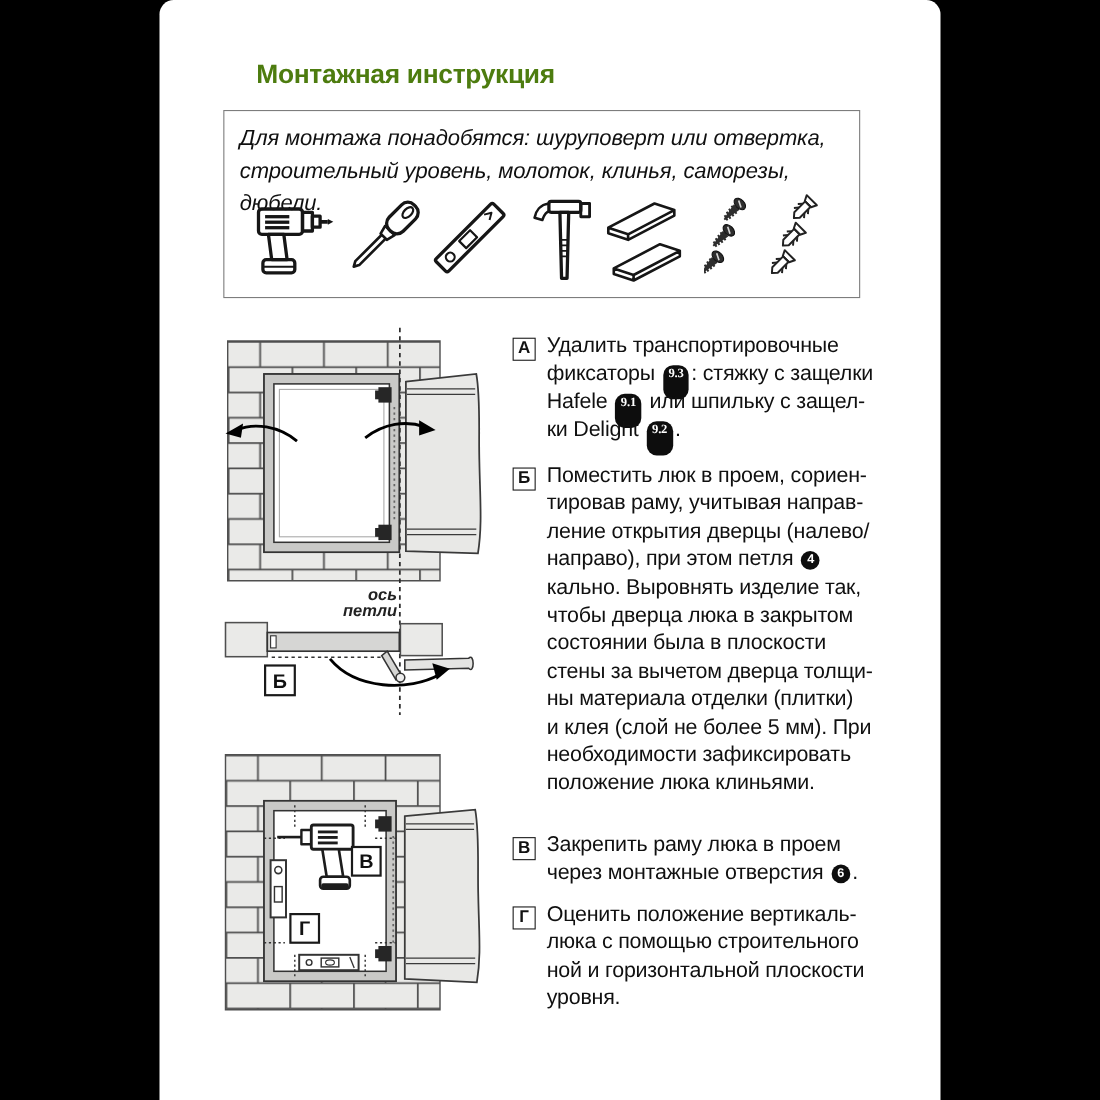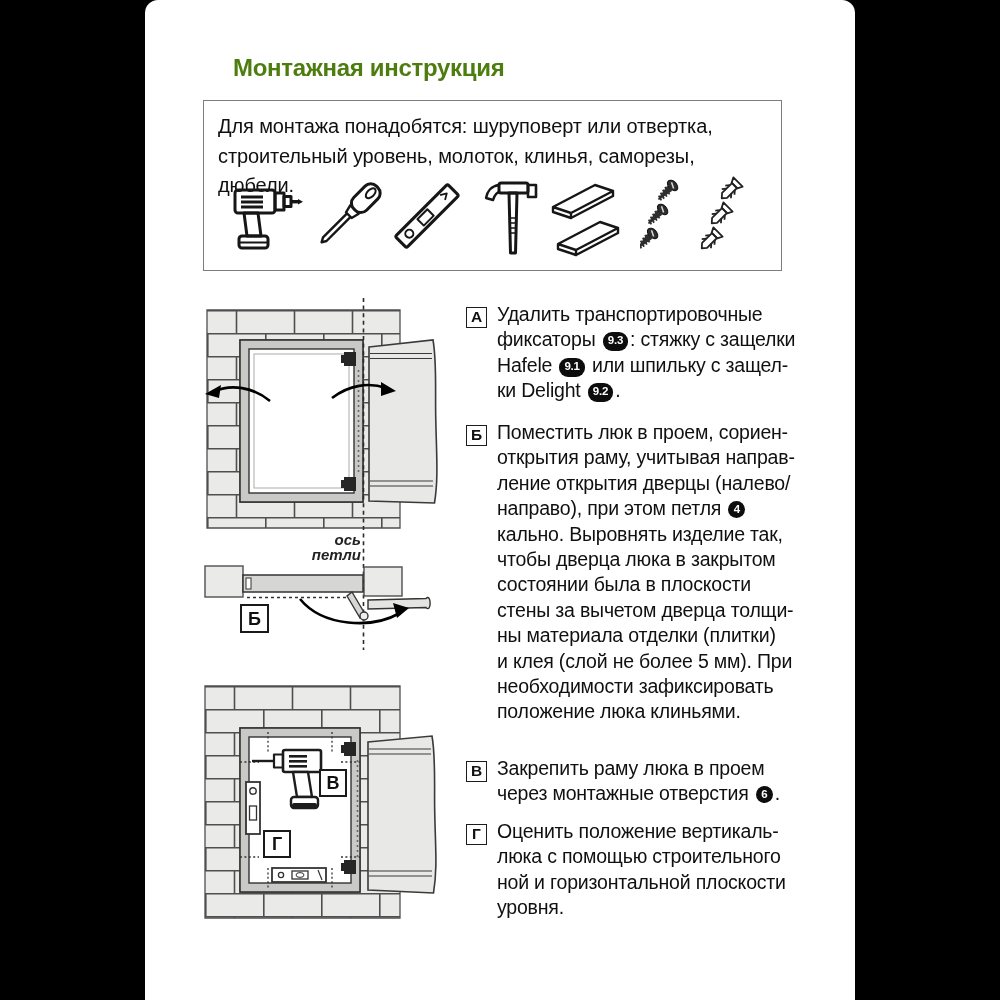--- a/index.html
+++ b/index.html
@@ -14,21 +14,21 @@
   .page-title{
     position:absolute;left:233px;top:54px;font-size:24px;font-weight:bold;
     color:#4d7c0f;letter-spacing:-0.3px;
   }
   .tools-box{
     position:absolute;left:203px;top:100px;width:579px;height:171px;
     border:1.6px solid #7d7d7d;background:#fff;box-sizing:border-box;
   }
   .tools-text{
     position:absolute;left:218px;top:112px;width:545px;
-    font-size:20px;line-height:29.5px;color:#101010;letter-spacing:-0.1px;
+    font-size:20px;line-height:29.5px;color:#101010;letter-spacing:-0.1px;font-style:italic;
   }
   .tool-icon{position:absolute;}
   .diagrams{position:absolute;left:195px;top:295px;}
   .axis-label{font-style:italic;font-weight:600;font-size:15px;fill:#222;
     font-family:"Liberation Sans",sans-serif;}
   .diagram-letter{font-size:18px;font-weight:600;fill:#111;
     font-family:"Liberation Sans",sans-serif;}
   .step{position:absolute;left:466px;display:flex;align-items:flex-start;}
   .letter-box{
     width:21px;height:21px;box-sizing:border-box;border:1.6px solid #1c1c1c;
@@ -36,21 +36,21 @@
     line-height:18px;margin-top:5px;flex:none;background:#fff;
   }
   .step-text{margin-left:10px;font-size:19.5px;line-height:25.4px;color:#101010;
     letter-spacing:-0.2px;}
   .step-text .line{white-space:nowrap;height:25.4px;}
   .badge{
     display:inline-block;background:#0d0d0d;color:#fff;font-weight:bold;
     font-size:11.5px;line-height:17px;text-align:center;
     vertical-align:2px;margin:0 2px;
   }
-  .badge.pill{border-radius:9px;padding:0 5px;height:19px;}
+  .badge.pill{border-radius:9px;padding:0 5px;height:31px;font-family:Liberation Serif, serif;}
   .badge.circle{border-radius:50%;width:17px;height:17px;padding:0;}
 </style>
 </head>
 <body>
 
 <div class="paper"></div>
 
 <div class="page-title">Монтажная инструкция</div>
 
 <div class="tools-box"></div>
@@ -239,21 +239,21 @@
         <div class="line">Удалить транспортировочные</div>
         <div class="line">фиксаторы <span class="badge pill">9.3</span>: стяжку с защелки</div>
         <div class="line">Hafele <span class="badge pill">9.1</span> или шпильку с защел-</div>
         <div class="line">ки Delight <span class="badge pill">9.2</span>.</div>
       </div>
     </div>
     <div class="step" style="top: 420px;">
       <div class="letter-box">Б</div>
       <div class="step-text">
         <div class="line">Поместить люк в проем, сориен-</div>
-        <div class="line">открытия раму, учитывая направ-</div>
+        <div class="line">тировав раму, учитывая направ-</div>
         <div class="line">ление открытия дверцы (налево/</div>
         <div class="line">направо), при этом петля <span class="badge circle">4</span></div>
         <div class="line">кально. Выровнять изделие так,</div>
         <div class="line">чтобы дверца люка в закрытом</div>
         <div class="line">состоянии была в плоскости</div>
         <div class="line">стены за вычетом дверца толщи-</div>
         <div class="line">ны материала отделки (плитки)</div>
         <div class="line">и клея (слой не более 5 мм). При</div>
         <div class="line">необходимости зафиксировать</div>
         <div class="line">положение люка клиньями.</div>

